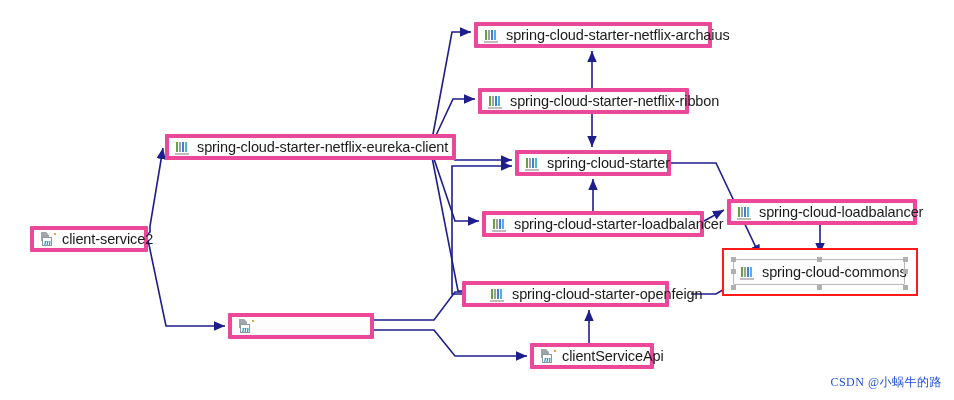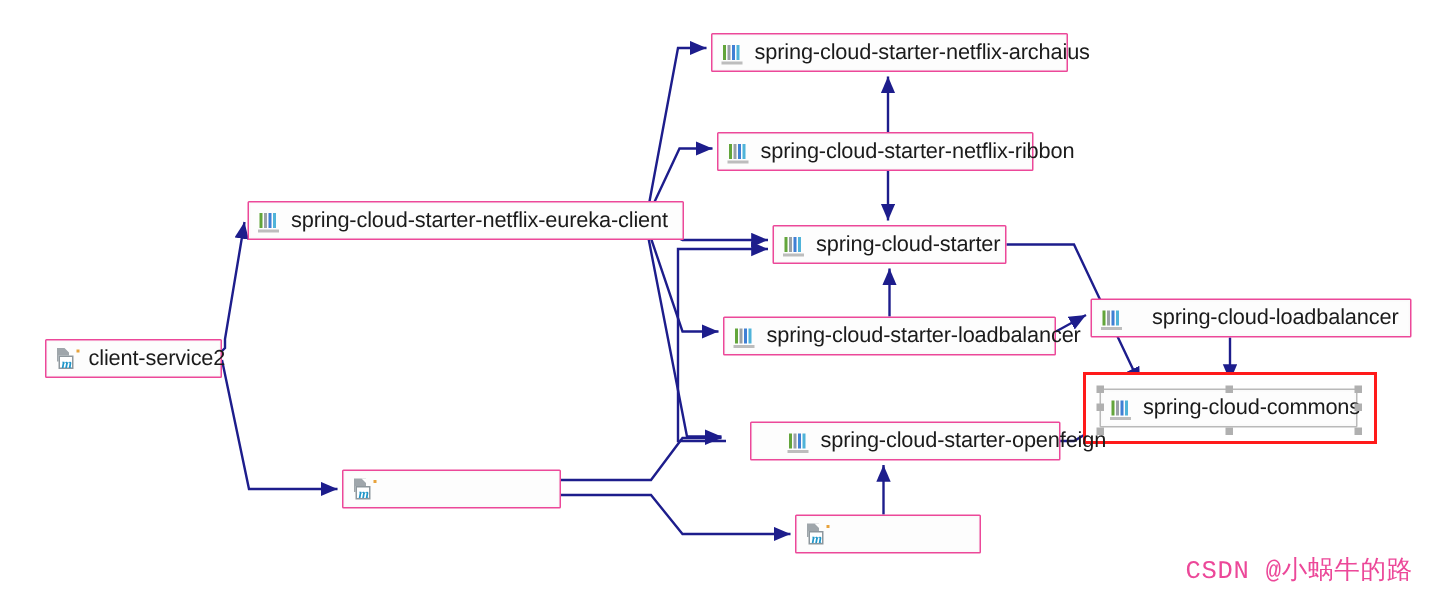--- a/index.html
+++ b/index.html
@@ -25,21 +25,21 @@
     width: 954px;
     height: 400px;
     pointer-events: none;
   }
   .node {
     position: absolute;
     box-sizing: border-box;
     display: flex;
     align-items: center;
     background: #fdfdfd;
-    border: 1px solid #ec4899;
+    border: 4px solid #ec4899;
     border-radius: 1px;
     height: 26px;
     padding: 0 7px 0 6px;
     white-space: nowrap;
     z-index: 5;
     box-shadow: 0 0 0 1px #fafafa inset;
   }
   .node .label {
     font-size: 14.5px;
     color: #1b1b1b;
@@ -139,25 +139,25 @@
     width: 5px;
     height: 5px;
     background: #b0b0b0;
     z-index: 7;
   }
   
   .watermark {
     position: absolute;
     right: 12px;
     bottom: 9px;
-    color: #ec4899;
-    font-size: 17px;
+    color: #1d4ed8;
+    font-size: 12px;
     letter-spacing: 0.5px;
     z-index: 3;
-    font-family: Liberation Mono, monospace;
+    font-family: Liberation Serif, serif;
     user-select: none;
   }
 </style>
 </head>
 <body>
 
 <div id="canvas">
 
   <svg id="edges" viewBox="0 0 954 400" width="954" height="400">
     <defs>
@@ -268,21 +268,21 @@
     <span class="ico-lib">
       <i></i>
         <i></i>
         <i></i>
         <i></i>
         <u></u>
     </span>
     <span class="label">spring-cloud-starter</span>
   </div>
 
-  <div class="node" style="left:727px; top:199px; width:214px;gap:12px;">
+  <div class="node" style="left:727px; top:199px; width:190px;">
     <span class="ico-lib">
       <i></i>
         <i></i>
         <i></i>
         <i></i>
         <u></u>
     </span>
     <span class="label">spring-cloud-loadbalancer</span>
   </div>
 
@@ -290,21 +290,21 @@
     <span class="ico-lib">
       <i></i>
         <i></i>
         <i></i>
         <i></i>
         <u></u>
     </span>
     <span class="label">spring-cloud-commons</span>
   </div>
 
-  <div class="node" style="left:500px; top:281px; width:207px;padding-left:24px;">
+  <div class="node" style="left:462px; top:281px; width:207px;padding-left:24px;">
     <span class="ico-lib">
       <i></i>
         <i></i>
         <i></i>
         <i></i>
         <u></u>
     </span>
     <span class="label">spring-cloud-starter-openfeign</span>
   </div>
 
@@ -317,17 +317,18 @@
     </span>
   </div>
 
   <div class="node" style="left:530px; top:343px; width:124px;">
     <span class="ico-mvn">
       <span class="pg"></span>
         <span class="bx"></span>
         <span class="mm">m</span>
         <span class="dot"></span>
     </span>
+    <span class="label">clientServiceApi</span>
   </div>
 
   <div class="watermark">CSDN @小蜗牛的路</div>
 
 </div>
 
 </body></html>

